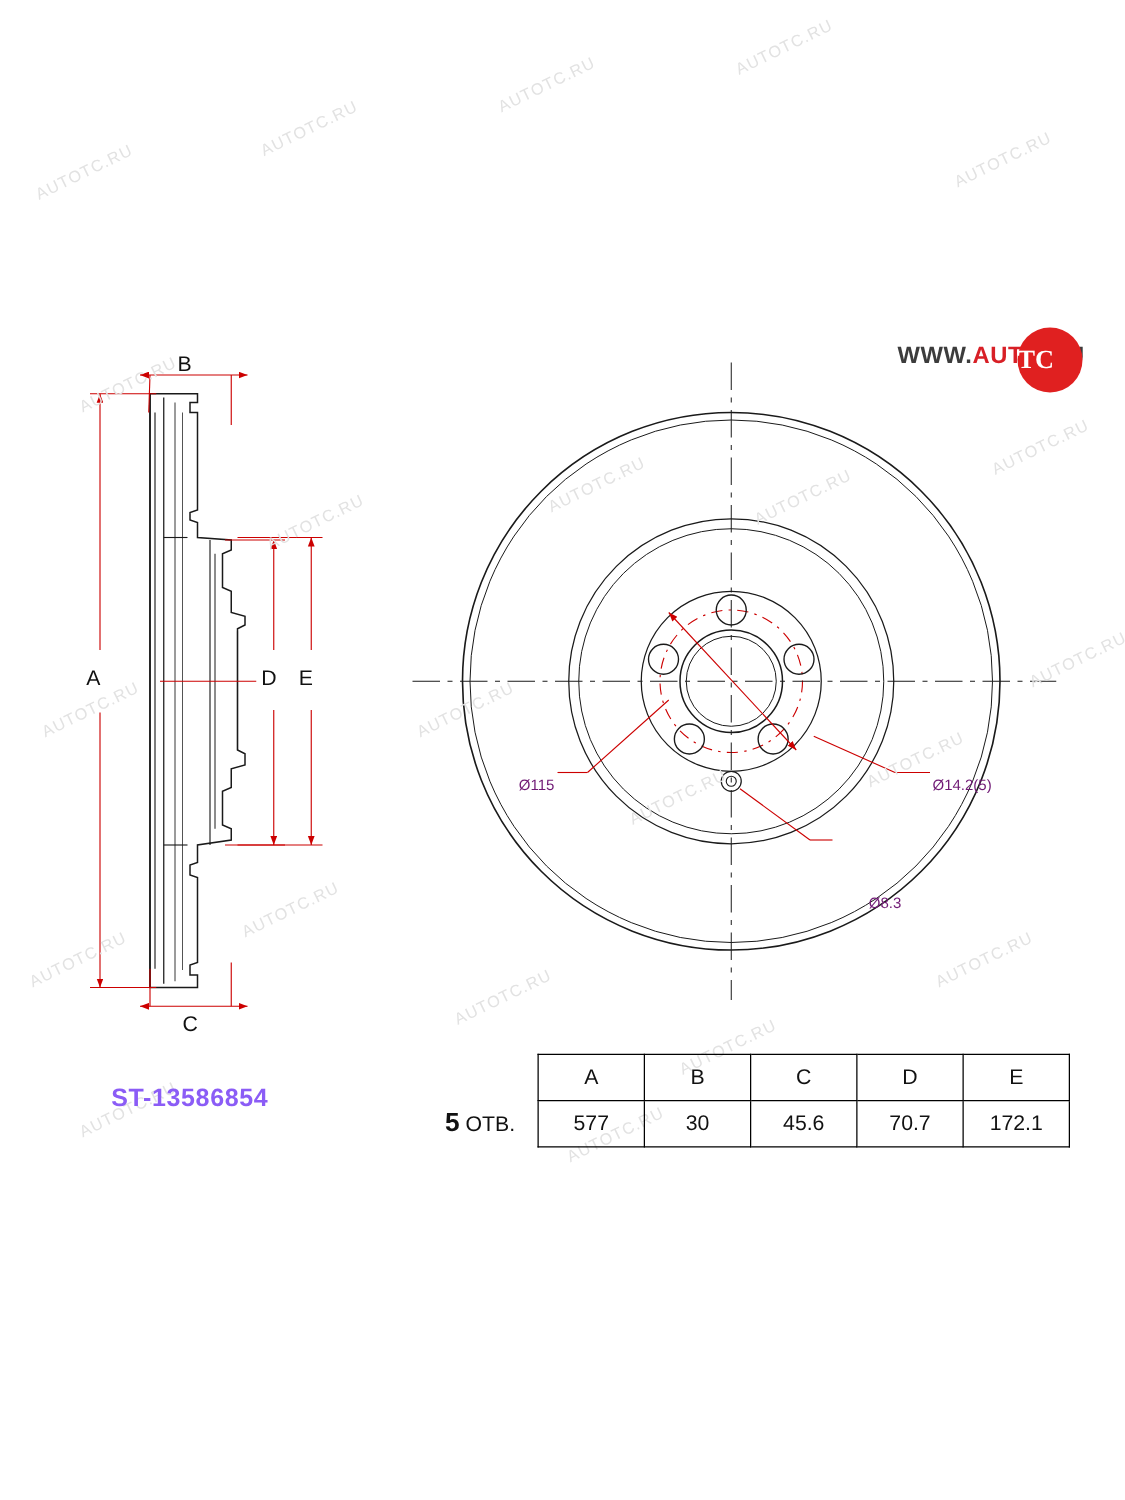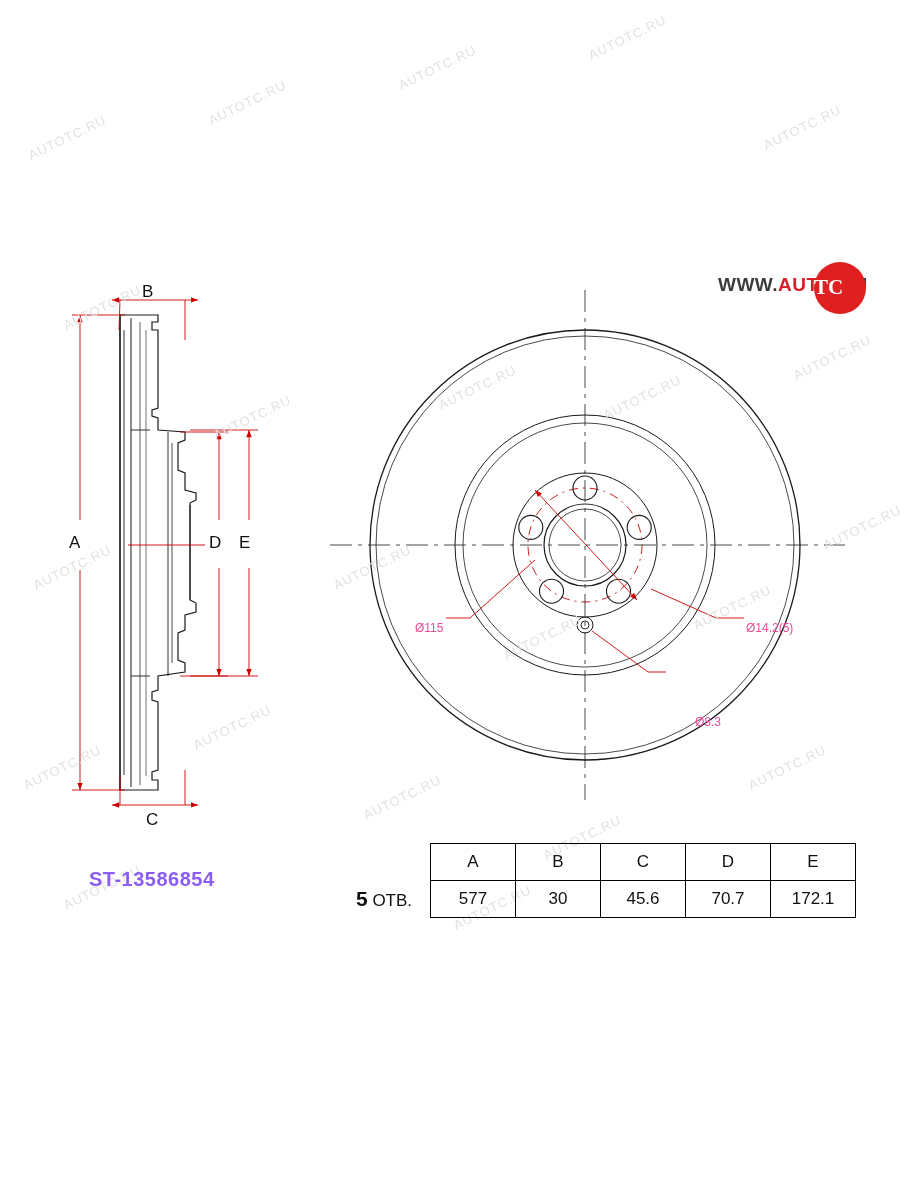--- a/index.html
+++ b/index.html
@@ -111,21 +111,21 @@
   
   .dim-label {
     position: absolute;
     font-size: 17px;
     color: #111111;
     font-family: "Liberation Sans", sans-serif;
   }
   .callout {
     position: absolute;
     font-size: 12px;
-    color: #ec4899;
+    color: #701a75;
     font-family: "Liberation Sans", sans-serif;
     white-space: nowrap;
   }
   
   .spec-table-wrap {
     position: absolute;
     left: 336px;
     top: 843px;
   }
   table.spec {

